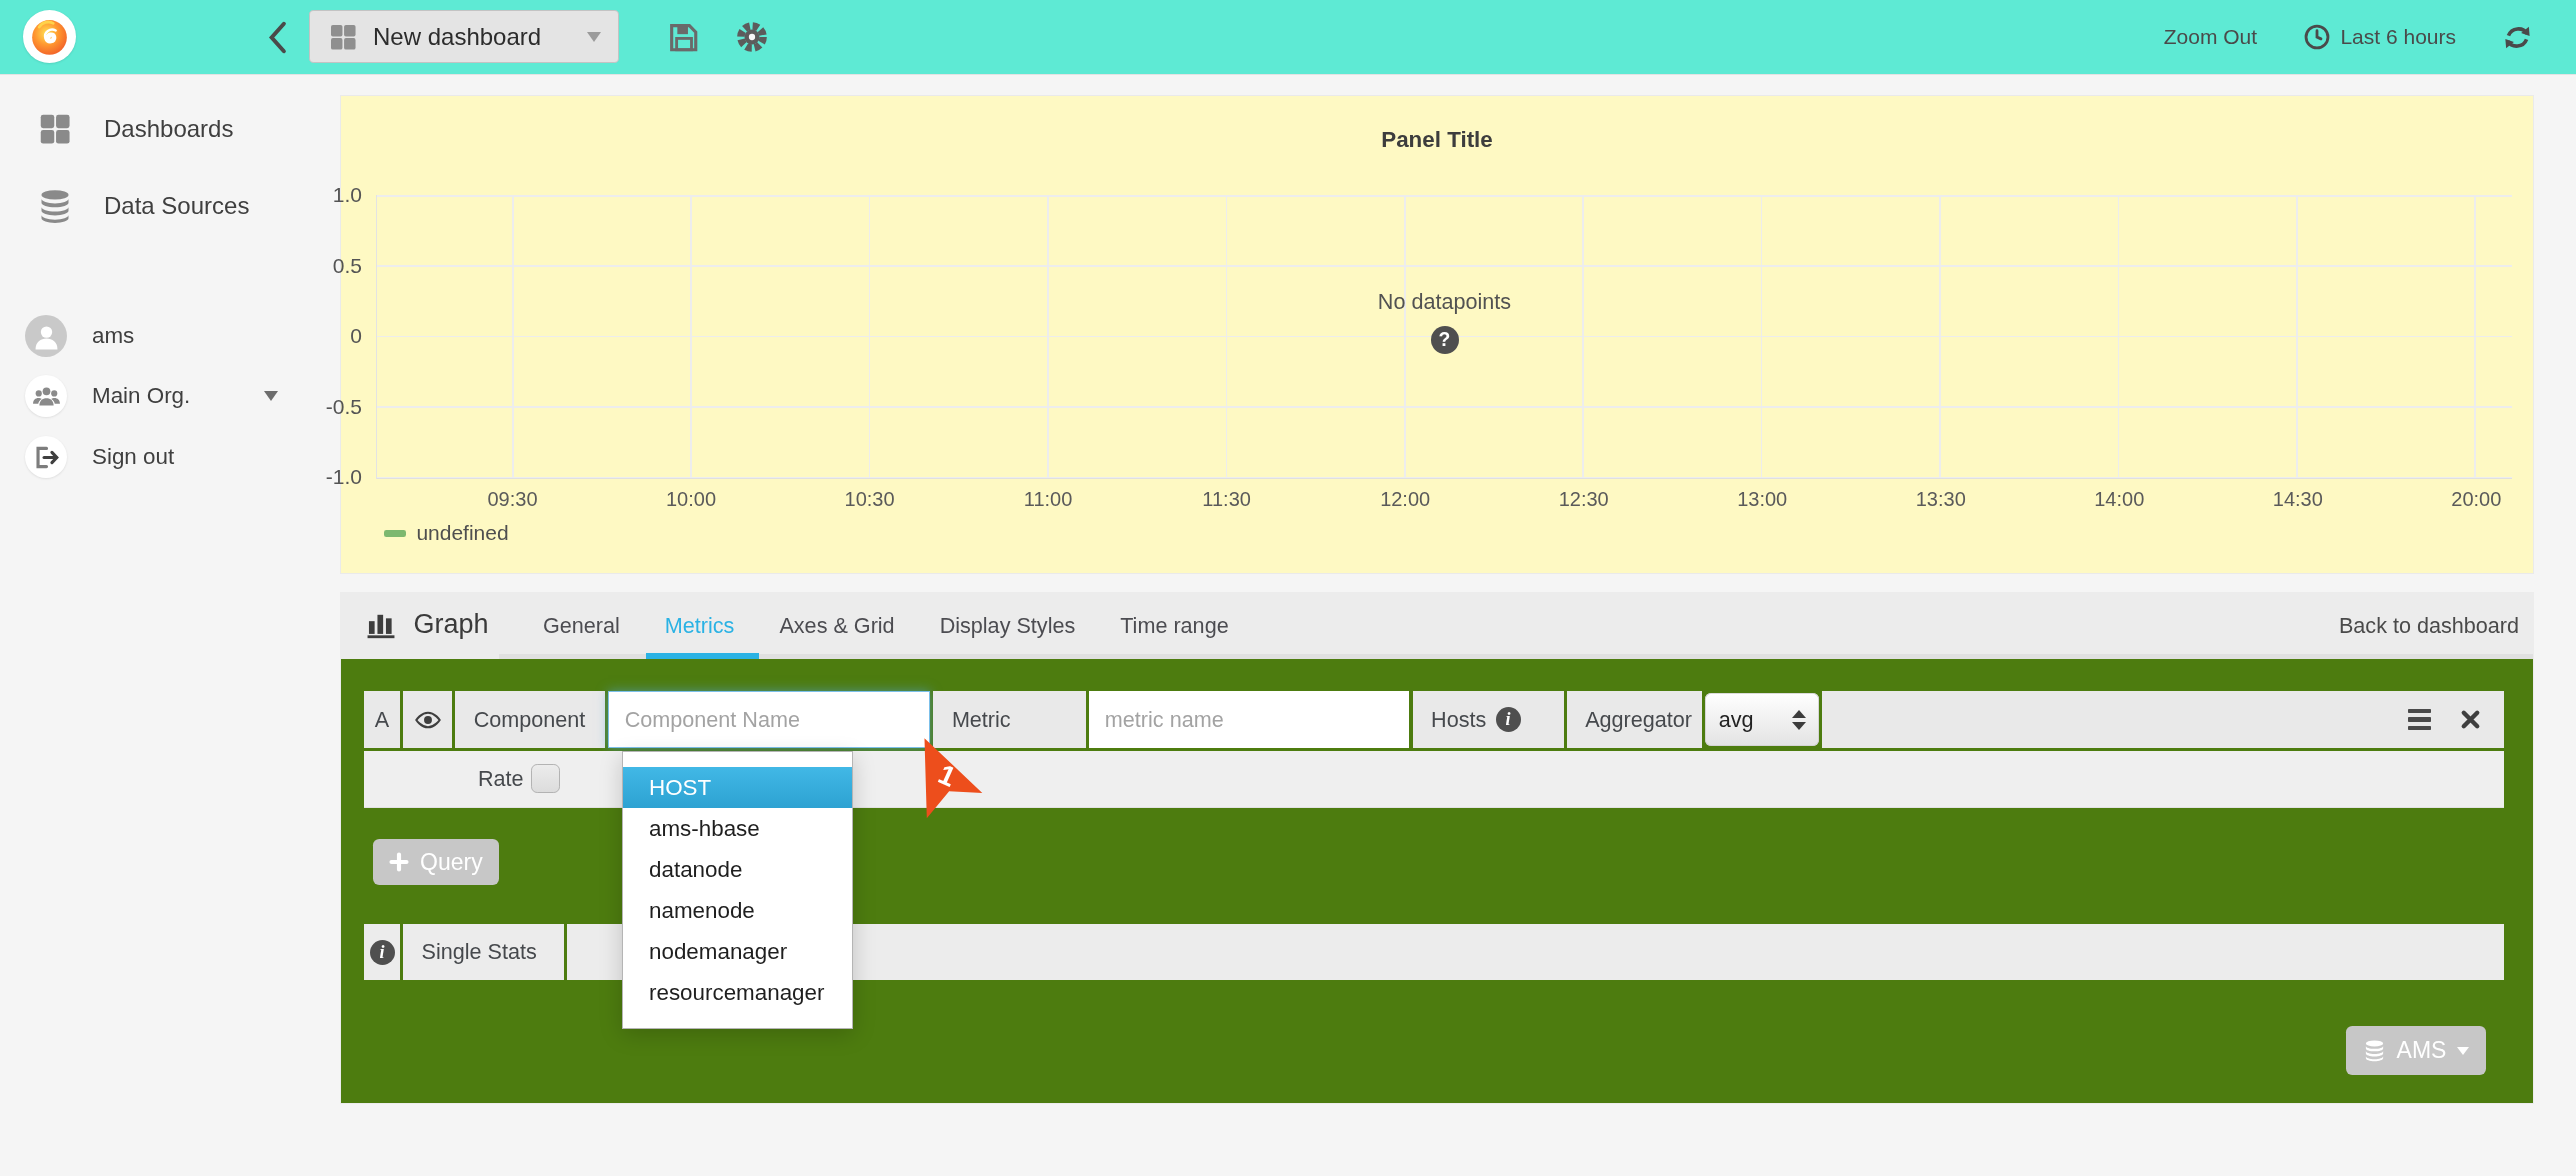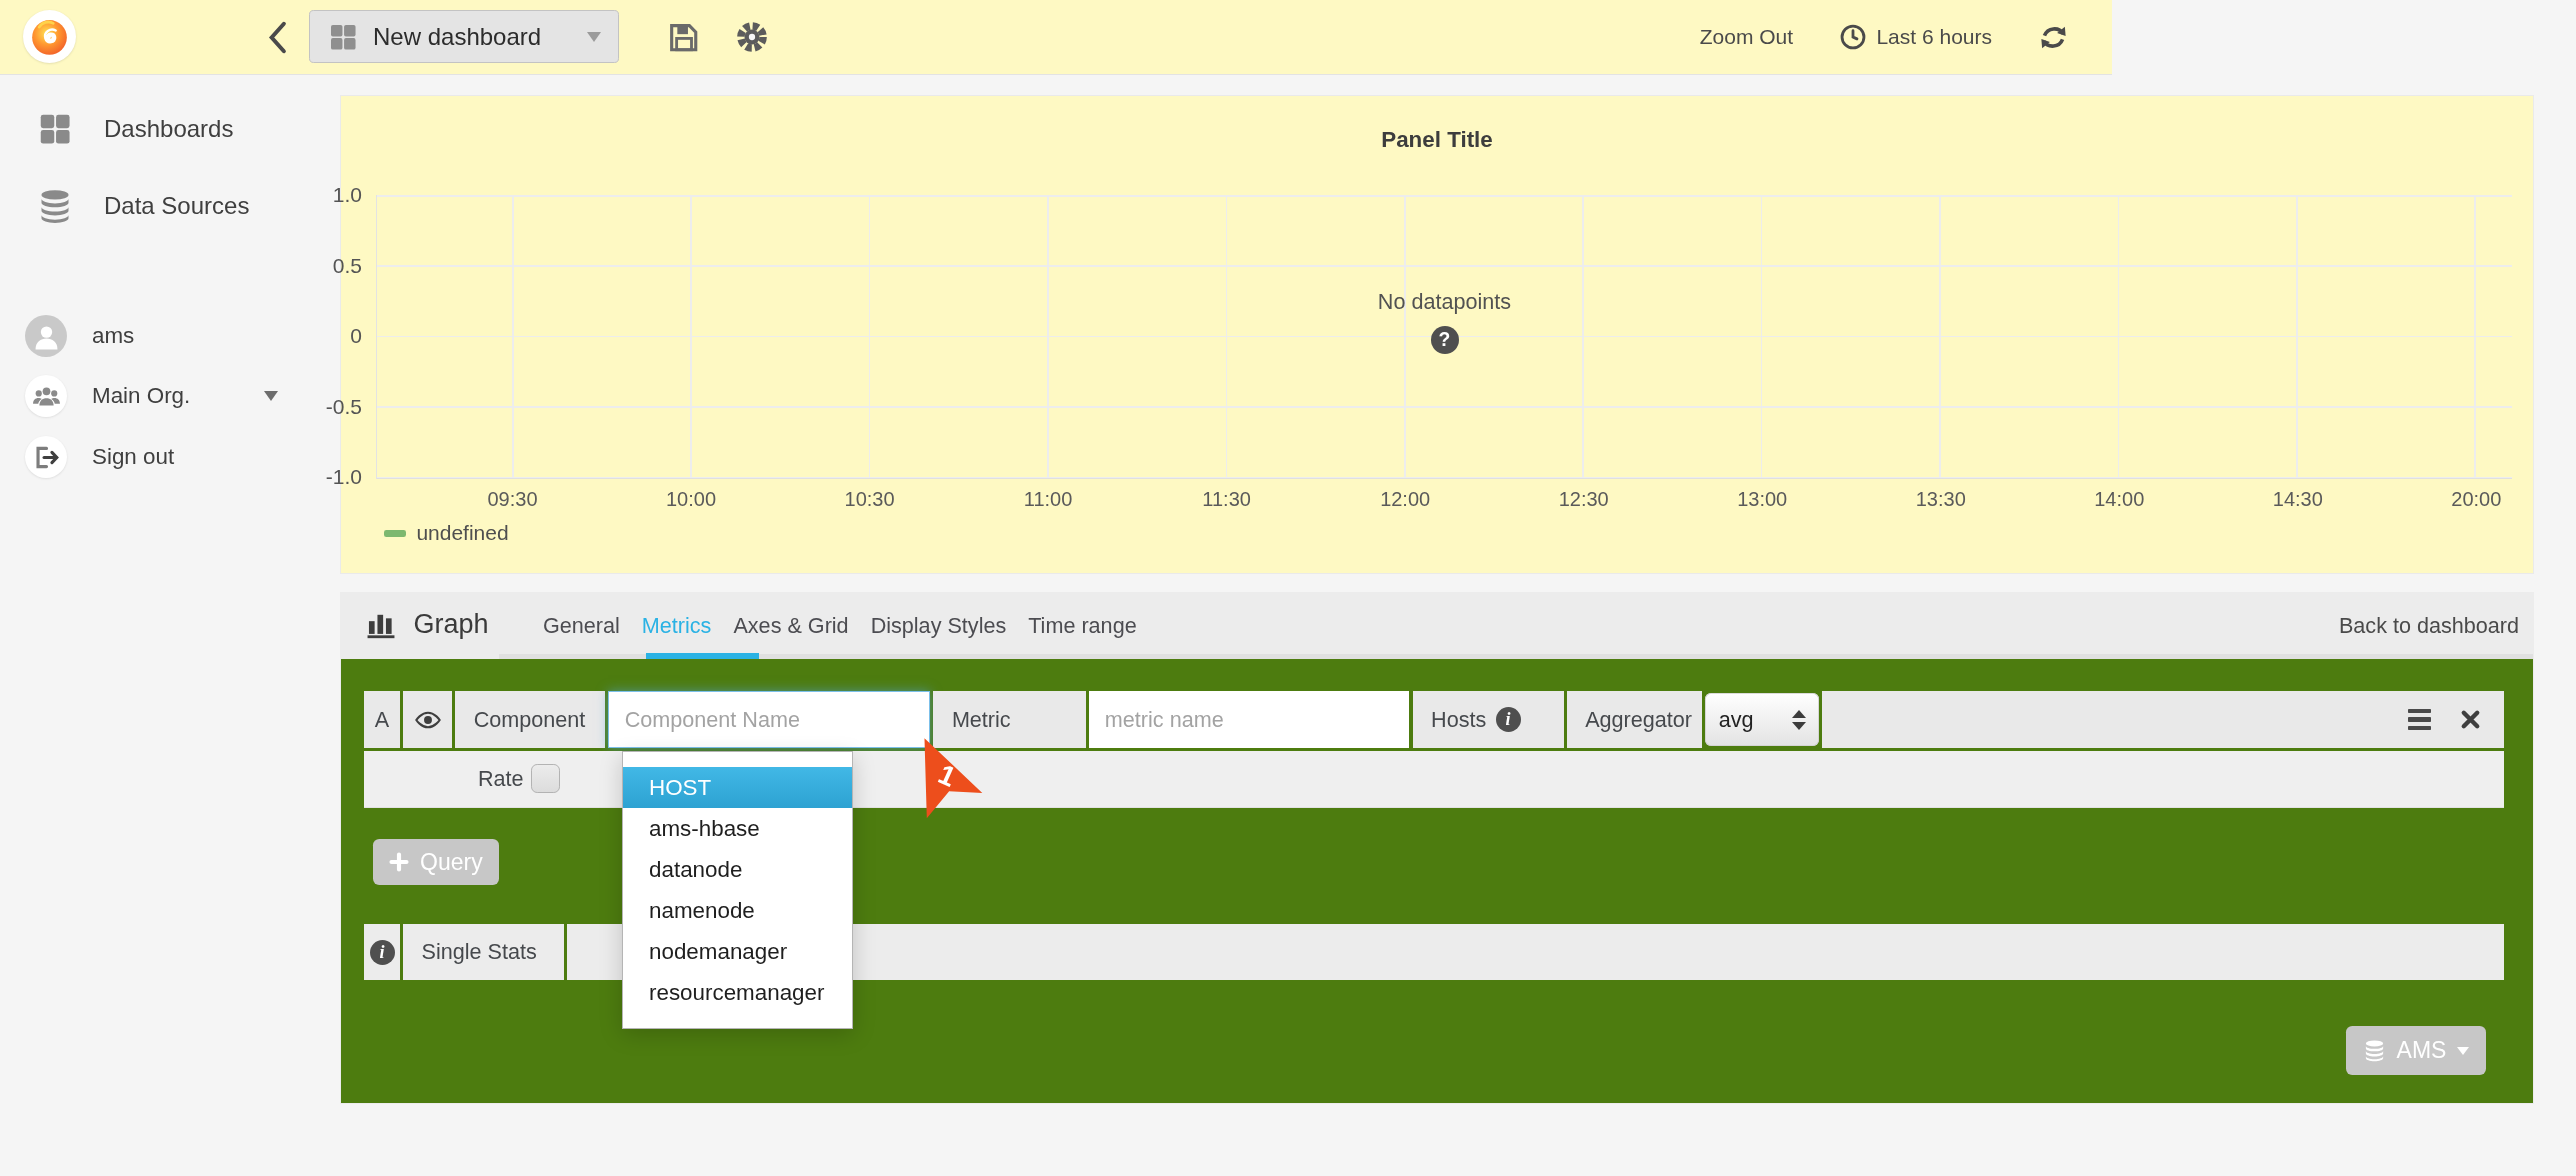--- a/index.html
+++ b/index.html
@@ -1,21 +1,21 @@
 <!DOCTYPE html>
 <html style="font-size:12.4px"><head>
 <meta charset="utf-8">
 <style>
   html,body{margin:0;padding:0;background:#e9e9e9;}
   #app{position:relative;width:2576px;height:1177px;background:#f5f5f5;
        font-family:"Liberation Sans","DejaVu Sans",sans-serif;color:#45484d;overflow:hidden;}
   svg{display:block;}
 
   
-  .header{position:absolute;left:0;top:0;width:2112px;height:74px;background:#fef9c3;border-bottom:1.5px solid #e3e3e3;}
+  .header{position:absolute;left:0;top:0;width:2576px;height:74px;background:#5eead4;border-bottom:1.5px solid #e3e3e3;}
   .logo{position:absolute;left:23px;top:10px;width:53px;height:53px;border-radius:50%;background:#fff;
         display:flex;align-items:center;justify-content:center;box-shadow:0 0.8px 2.3px rgba(0,0,0,.12);}
   .back-chev{position:absolute;left:264px;top:18.5px;color:#4a4a4a;}
   .dash-btn{position:absolute;left:309px;top:10px;width:310px;height:53px;background:#e4e4e4;border:1.5px solid #c3c3c3;
             border-radius:4.6px;display:flex;align-items:center;padding:0 17px;box-sizing:border-box;gap:14px;}
   .dash-btn .txt{font-size:24px;color:#2c2c2c;}
   .hdr-ico{position:absolute;top:20px;color:#6a6a6a;}
   .hdr-right{position:absolute;top:0;right:43px;height:74px;display:flex;align-items:center;gap:46px;color:#4a4a4a;font-size:21px;}
   .tr-group{display:flex;align-items:center;gap:9.3px;}
 
@@ -44,21 +44,21 @@
           font-size:21.6px;color:#525252;flex-direction:column;}
   .qmark{width:28px;height:28px;border-radius:50%;background:#4f4f4f;color:#fff;font-size:19.3px;font-weight:bold;
          display:flex;align-items:center;justify-content:center;}
   .legend{position:absolute;left:43px;top:425px;display:flex;align-items:center;gap:10.8px;font-size:21px;color:#4f4f4f;}
   .legend-dash{width:21.6px;height:7px;border-radius:2.3px;}
 
   
   #editor-card{left:340px;top:592px;width:2194px;height:512px;background:#4d7c0f;border:0.8px solid #ececec;}
   .tabstrip{position:absolute;left:0;top:0;width:100%;height:66px;background:#ececec;}
   .graph-head{position:absolute;left:23px;top:14px;display:flex;align-items:center;gap:15.4px;color:#3a3a3a;font-size:27px;}
-  .tabs{position:absolute;left:202px;top:0;height:66px;display:flex;align-items:center;gap:22px;font-size:21.6px;color:#4c4c51;}
+  .tabs{position:absolute;left:202px;top:0;height:66px;display:flex;align-items:center;gap:45px;font-size:21.6px;color:#4c4c51;}
   .tab{cursor:pointer;}
   .tab.active{color:#2ab2e4;}
   .tabtrack{position:absolute;left:158px;bottom:0;right:0;height:5.4px;background:#e0e0e0;}
   .tabline{position:absolute;left:305px;bottom:0;width:113px;height:6.2px;background:#2ab2e4;}
   .back-link{position:absolute;right:14px;top:20px;font-size:21.6px;color:#4a4a4a;}
 
   
   .qrow{position:absolute;left:23px;top:98px;width:2140px;height:57px;display:flex;}
   .cell{background:#e9e9e9;display:flex;align-items:center;margin-right:3.1px;box-sizing:border-box;font-size:21.6px;color:#46494d;}
   .cell.center{justify-content:center;}

